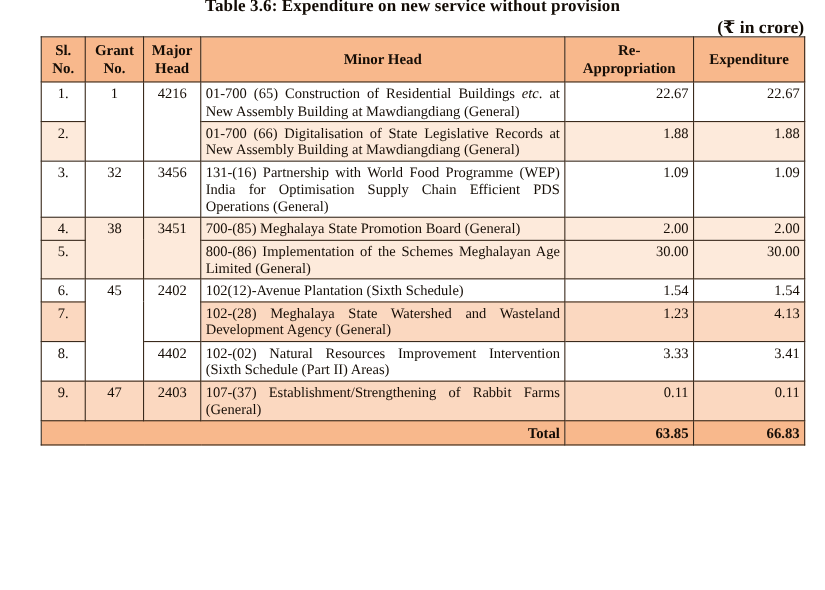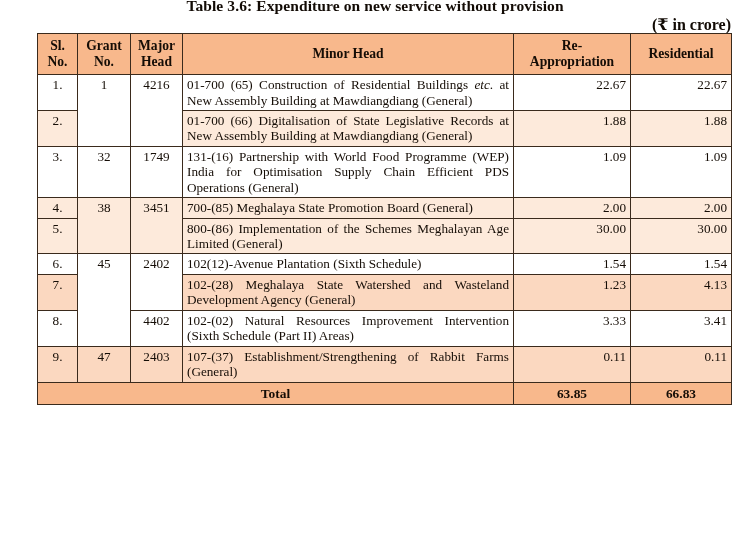--- a/index.html
+++ b/index.html
@@ -111,21 +111,21 @@
     hyphens: none;
     margin-top: 33px;
   }
   .minor i { font-style: italic; }
 
   
   .total-row td {
     background: #f8b88c;
     font-weight: bold;
     vertical-align: middle;
-    text-align: center;
+    text-align: right;
     padding: 3px 4px;
     font-size: 13.4px;
   }
 </style>
 </head>
 <body>
 
 <div class="page">
 
   <div class="table-title">Table 3.6: Expenditure on new service without provision</div>
@@ -154,21 +154,21 @@
         </th>
         <th>
           <span>Major</span><br>
           <span>Head</span>
         </th>
         <th>Minor Head</th>
         <th>
           <span>Re-</span><br>
           <span>Appropriation</span>
         </th>
-        <th>Residential</th>
+        <th>Expenditure</th>
       </tr>
     </thead>
 
     <tbody>
 
       <tr>
         <td class="sl plain">1.</td>
         <td class="ctr plain" rowspan="2">1</td>
         <td class="ctr plain" rowspan="2">4216</td>
         <td class="minor plain"><span>01-700 (65) Construction of Residential Buildings </span><i>etc</i><span>. at New Assembly Building at Mawdiangdiang (General)</span></td>
@@ -179,21 +179,21 @@
       <tr>
         <td class="sl shade">2.</td>
         <td class="minor shade">01-700 (66) Digitalisation of State Legislative Records at New Assembly Building at Mawdiangdiang (General)</td>
         <td class="num shade">1.88</td>
         <td class="num shade">1.88</td>
       </tr>
 
       <tr>
         <td class="sl plain">3.</td>
         <td class="ctr plain">32</td>
-        <td class="ctr plain">1749</td>
+        <td class="ctr plain">3456</td>
         <td class="minor plain">131-(16) Partnership with World Food Programme (WEP) India for Optimisation Supply Chain Efficient PDS Operations (General)</td>
         <td class="num plain">1.09</td>
         <td class="num plain">1.09</td>
       </tr>
 
       <tr>
         <td class="sl shade">4.</td>
         <td class="ctr shade" rowspan="2">38</td>
         <td class="ctr shade" rowspan="2">3451</td>
         <td class="minor shade">700-(85) Meghalaya State Promotion Board (General)</td>

